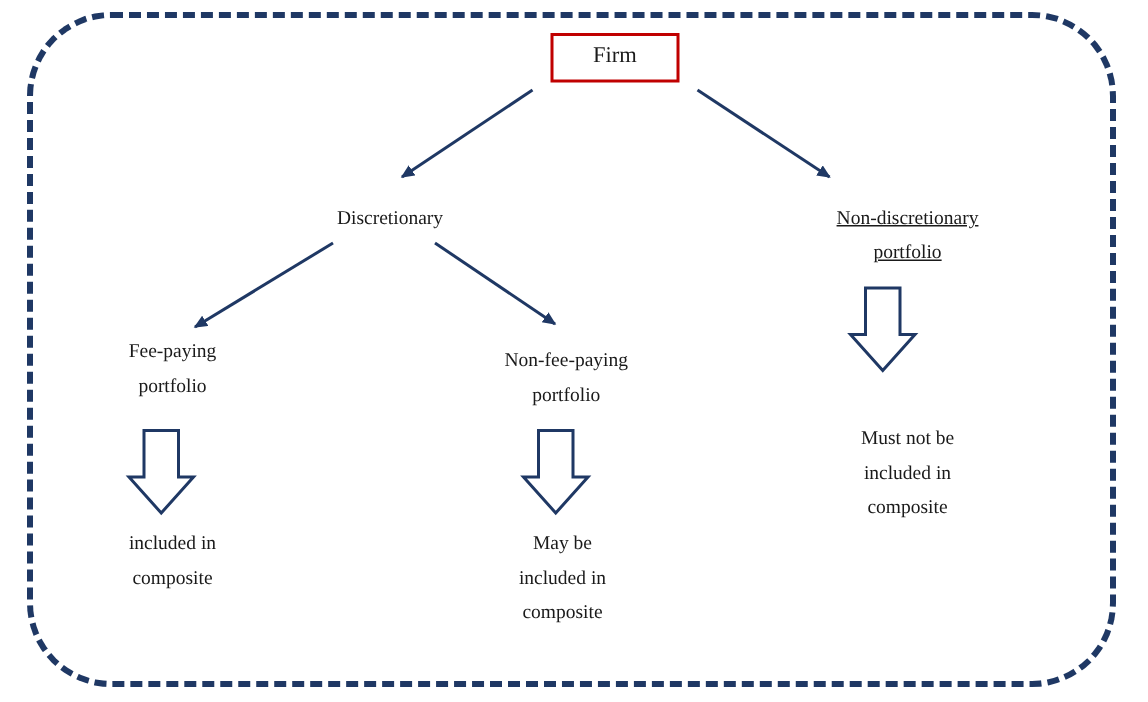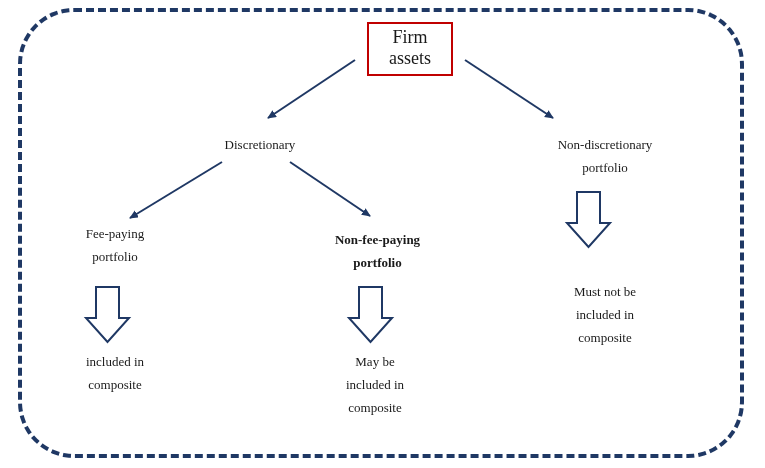--- a/index.html
+++ b/index.html
@@ -34,43 +34,43 @@
     white-space: nowrap;
   }
   #node-firm-assets {
     left: 367px;
     top: 22px;
     width: 86px;
     padding: 3px 0 5px 0;
     border: 2px solid #c00000;
     box-sizing: border-box;
     background: #ffffff;
-    font-size: 18px;
+    font-size: 15px;
     line-height: 21px;
   }
   #node-discretionary {
     left: 190px;
     top: 133px;
     width: 140px;
   }
   #node-non-discretionary {
     left: 510px;
     top: 133px;
     width: 190px;
+    text-decoration: underline;
   }
   #node-fee-paying {
     left: 45px;
     top: 222px;
     width: 140px;
   }
   #node-non-fee-paying {
     left: 290px;
     top: 228px;
     width: 175px;
-    font-weight: bold;
   }
   #node-result-must {
     left: 40px;
     top: 350px;
     width: 150px;
   }
   #node-result-may {
     left: 300px;
     top: 350px;
     width: 150px;
@@ -118,21 +118,20 @@
     <g>
       <path d="M359,287 L382,287 L382,318 L392,318 L370.5,342 L349,318 L359,318 Z" fill="#ffffff" stroke="#1f3864" stroke-width="2"></path>
     </g>
     <g>
       <path d="M577,192 L600,192 L600,223 L610,223 L588.5,247 L567,223 L577,223 Z" fill="#ffffff" stroke="#1f3864" stroke-width="2"></path>
     </g>
   </svg>
 
   <div class="node" id="node-firm-assets">
     <div>Firm</div>
-    <div>assets</div>
   </div>
 
   <div class="node" id="node-discretionary">
     <div>Discretionary</div>
   </div>
 
   <div class="node" id="node-non-discretionary">
     <div>Non-discretionary</div>
     <div>portfolio</div>
   </div>

